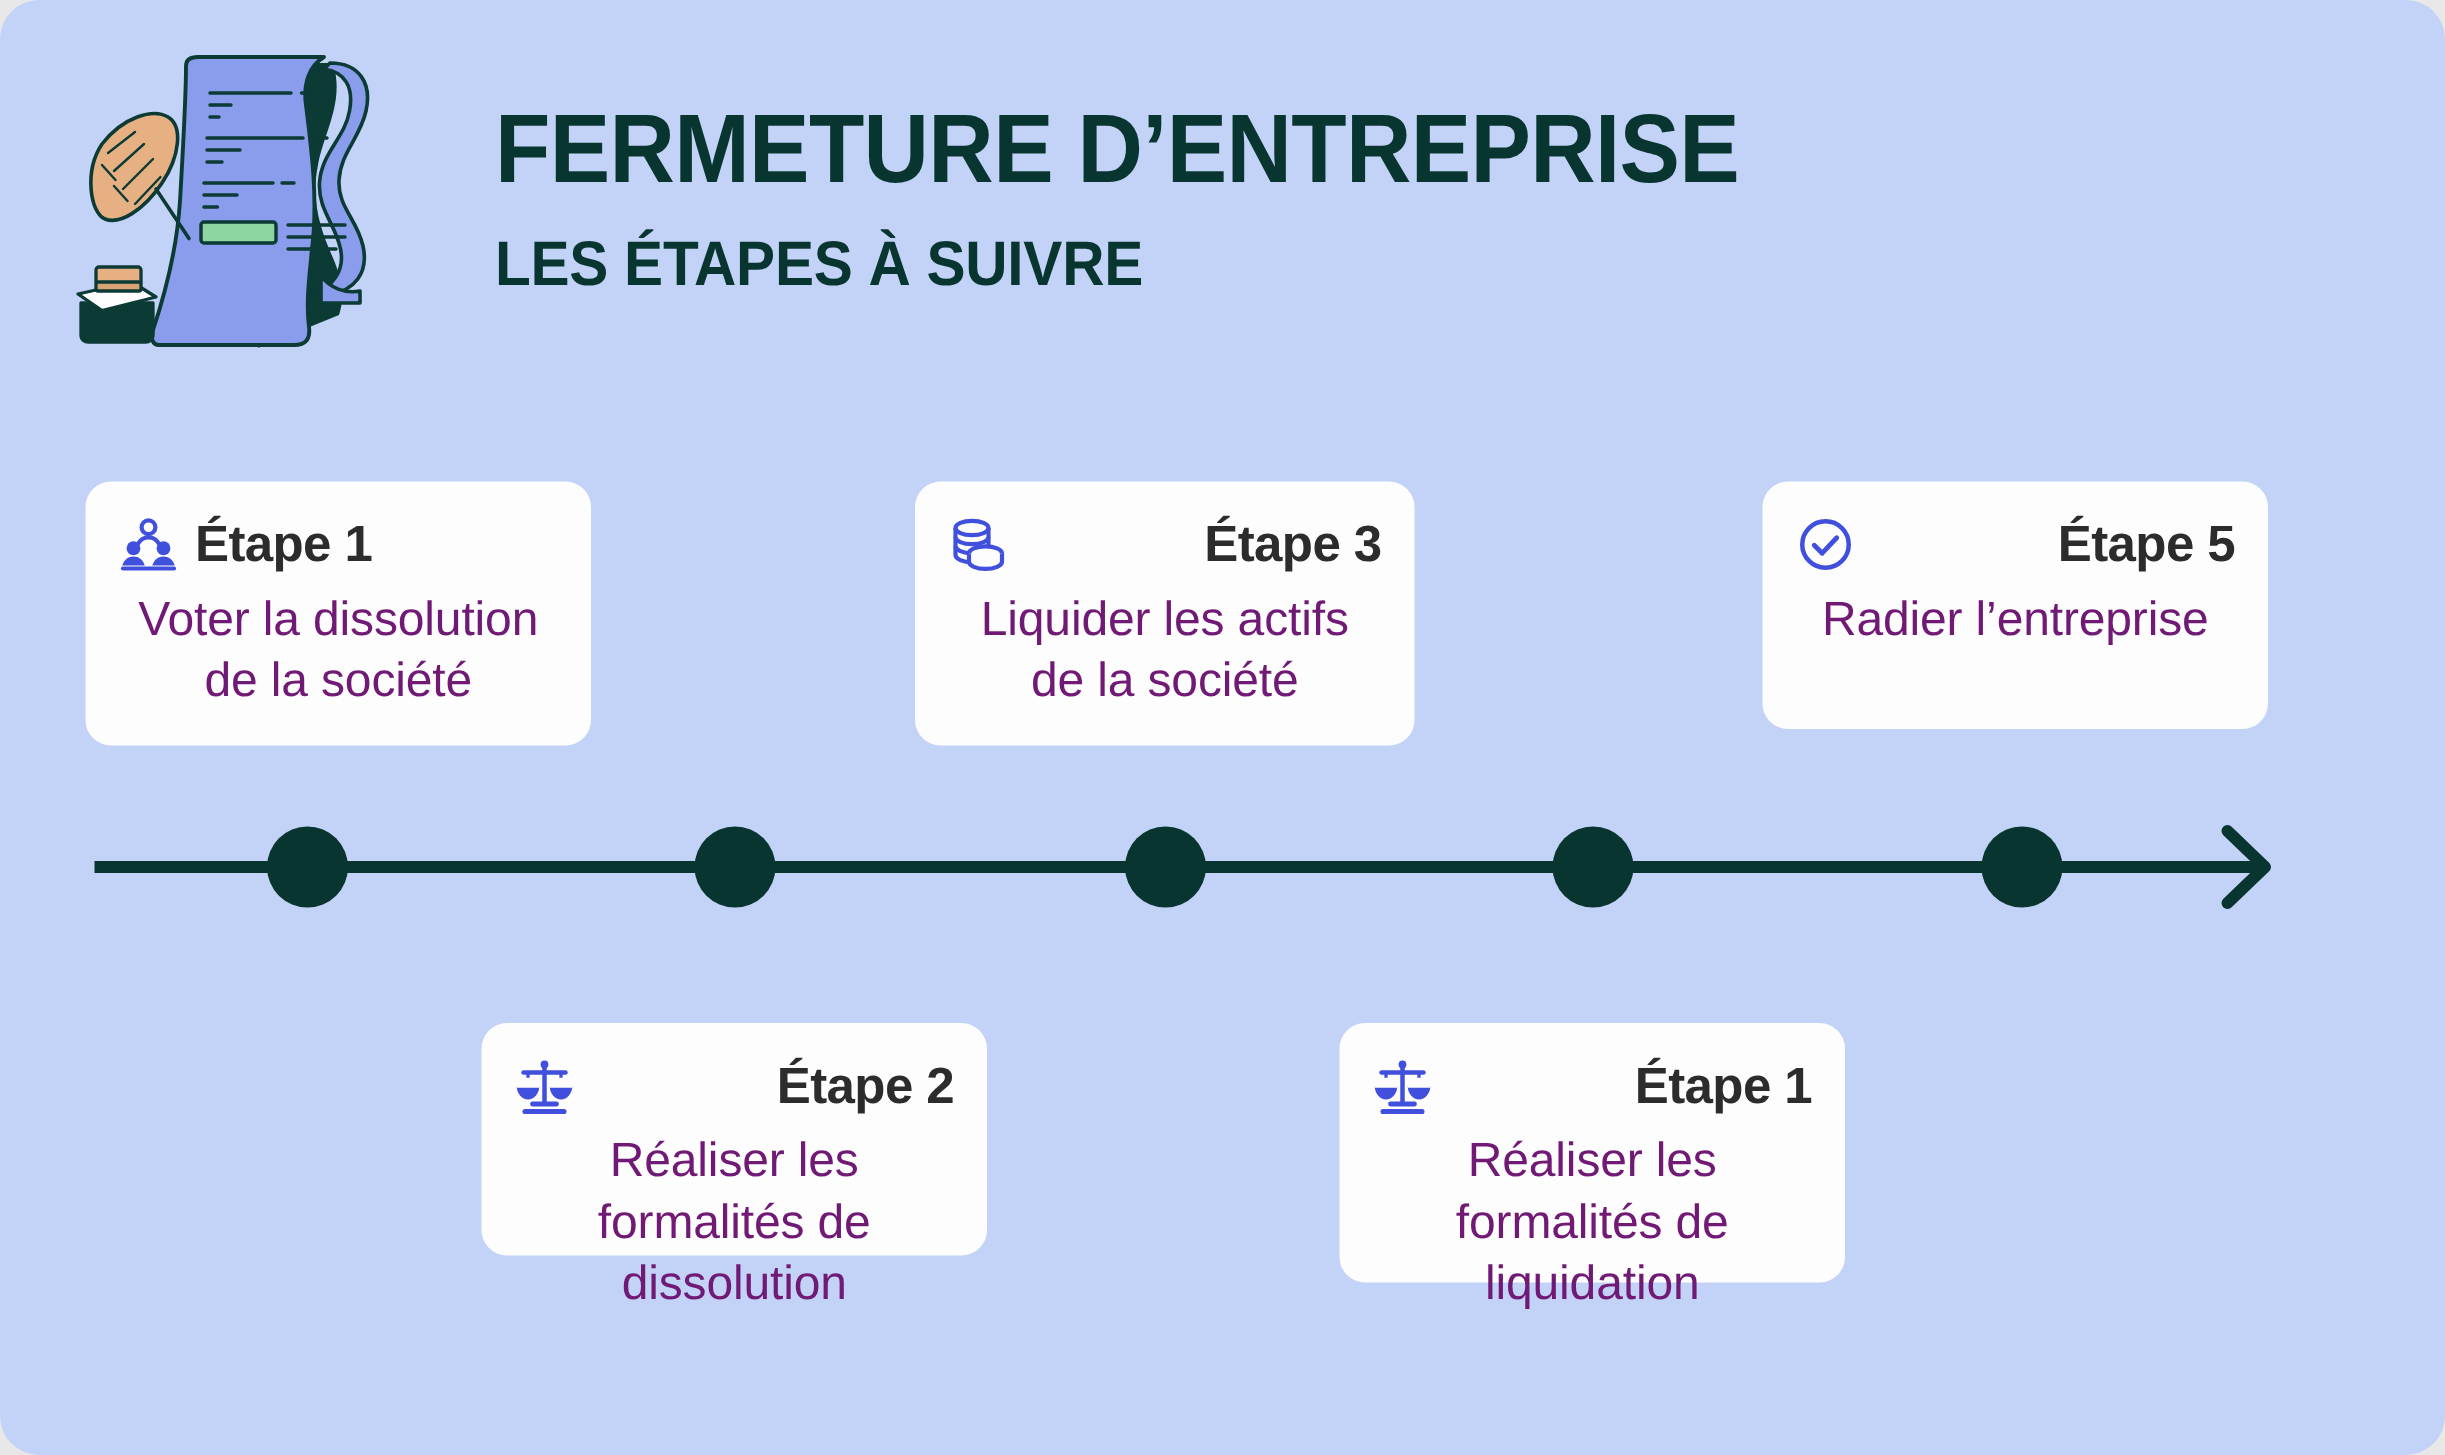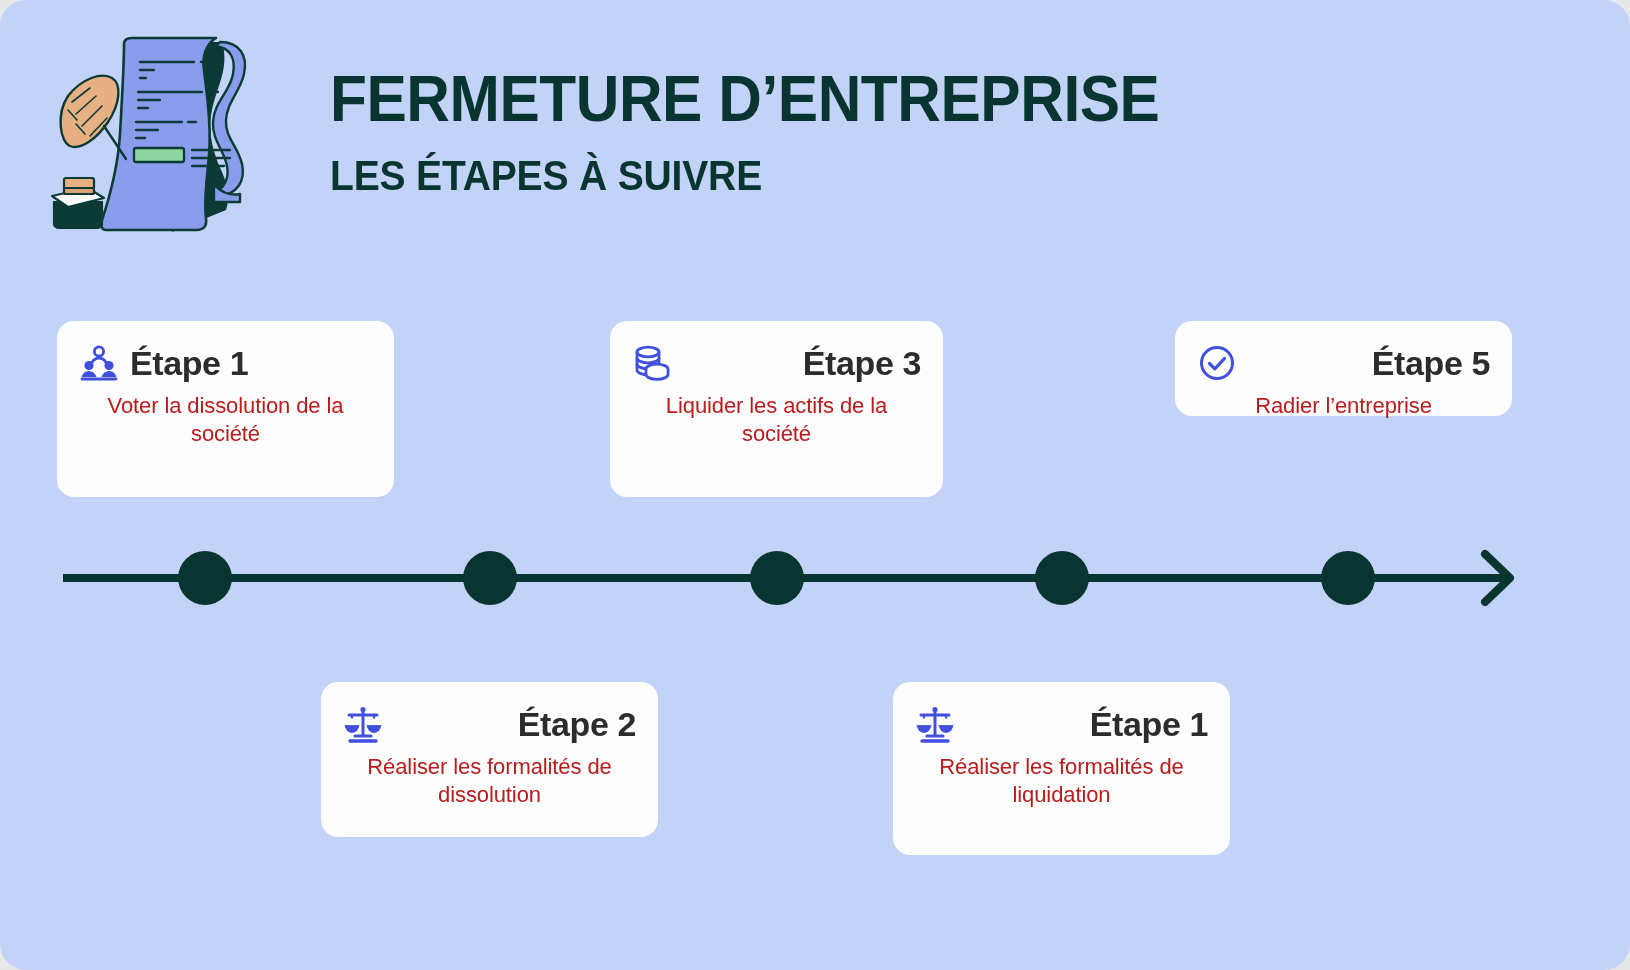--- a/index.html
+++ b/index.html
@@ -115,32 +115,32 @@
 
   .card-title {
     font-size: 34px;
     font-weight: 700;
     color: #2c2c2c;
     letter-spacing: -0.4px;
     white-space: nowrap;
   }
 
   .card-desc {
-    font-size: 22px;
+    font-size: 32px;
     line-height: 1.28;
-    color: #b91c1c;
+    color: #701a75;
     letter-spacing: -0.1px;
   }
 
   
   #card-1 { left: 57px;   top: 321px; width: 337px; height: 176px; }
   #card-2 { left: 321px;  top: 682px; width: 337px; height: 155px; }
   #card-3 { left: 610px;  top: 321px; width: 333px; height: 176px; }
   #card-4 { left: 893px;  top: 682px; width: 337px; height: 173px; }
-  #card-5 { left: 1175px; top: 321px; width: 337px; height: 95px; }
+  #card-5 { left: 1175px; top: 321px; width: 337px; height: 165px; }
 </style>
 </head>
 <body>
 
 <div class="canvas">
 
   <div class="header">
 
     <div class="hero-illustration">
       <svg viewBox="0 0 240 215" width="240" height="215" xmlns="http://www.w3.org/2000/svg">

